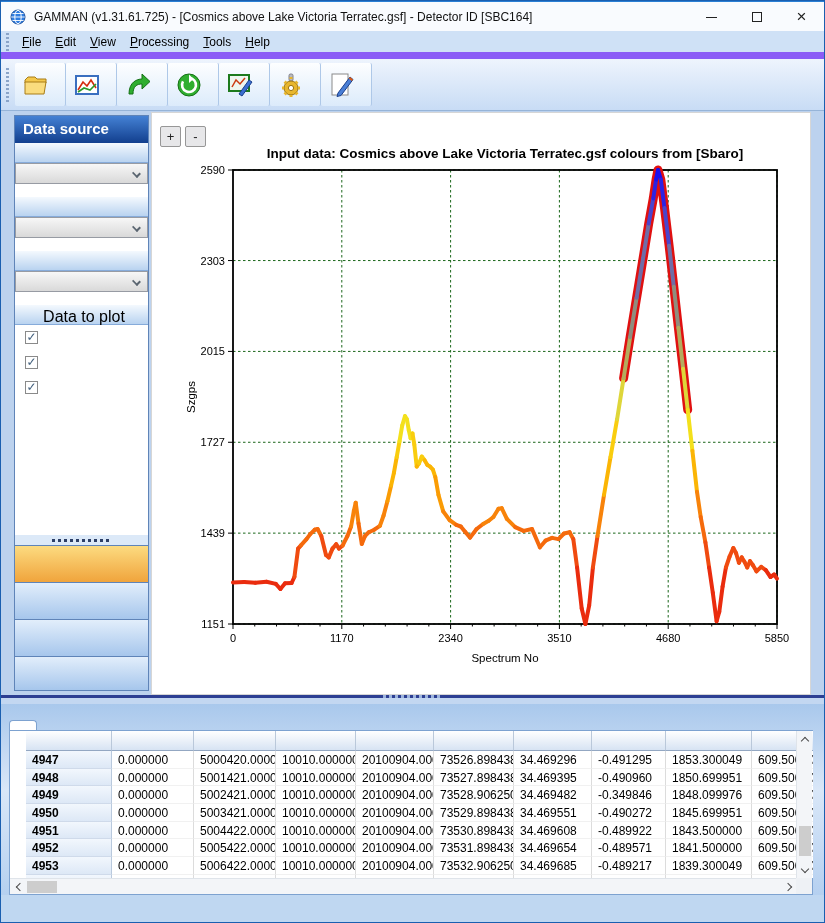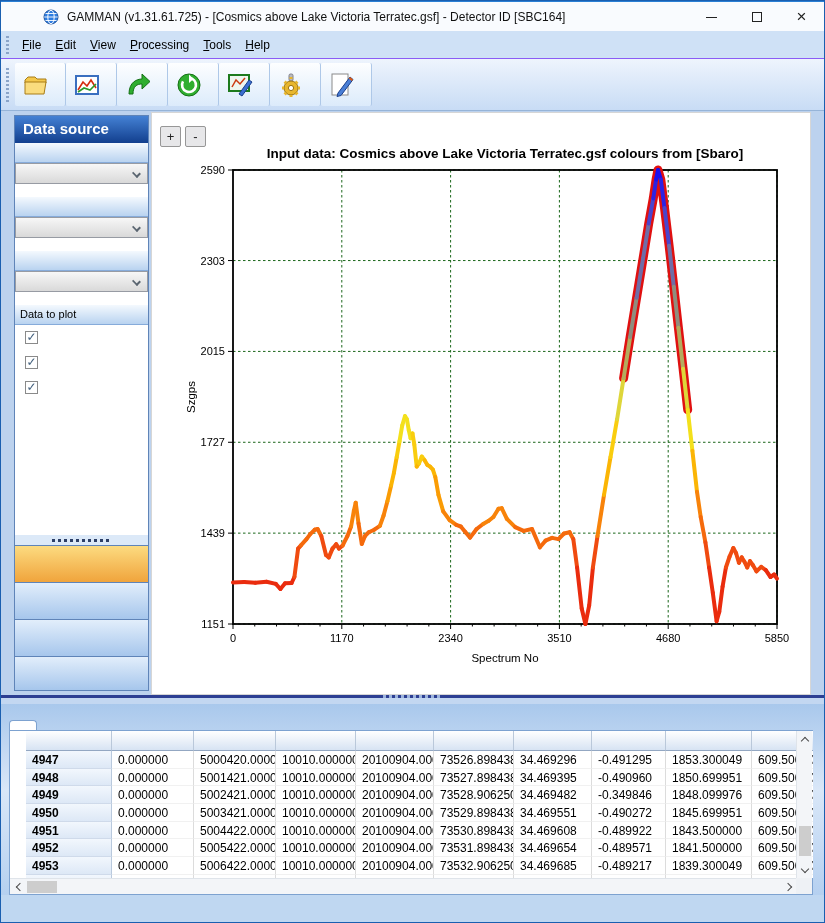--- a/index.html
+++ b/index.html
@@ -3,32 +3,32 @@
 <meta charset="utf-8">
 <style>
   * { margin:0; padding:0; box-sizing:border-box; }
   html,body { background:#5a5a5a; }
   body { font-family:"Liberation Sans", sans-serif; }
   .window { position:relative; width:825px; height:923px; background:#bcd2ee;
             border:1px solid #1a5fb0; overflow:hidden; }
 
   
   .titlebar { position:absolute; left:0; top:0; width:823px; height:30px; background:#f9fbfe;
-              border-top:1px solid #2a7fd4; display:flex; align-items:center;padding-left:33px; }
+              border-top:1px solid #2a7fd4; display:flex; align-items:center; }
   .app-icon { width:16px; height:16px; margin:0 8px 0 9px; }
   .title-text { font-size:12px; color:#111; white-space:nowrap; }
   .win-controls { position:absolute; right:0; top:0; height:30px; display:flex; }
   .win-btn { width:45px; height:30px; display:flex; align-items:center; justify-content:center;
              color:#222; font-size:14px; }
   .min-glyph { width:11px; height:1px; background:#222; display:inline-block; }
   .max-glyph { width:10px; height:10px; border:1px solid #222; display:inline-block; }
 
   
   .menubar { position:absolute; left:0; top:30px; width:823px; height:28px; background:#cfe1f6;
-             display:flex; align-items:center; border-bottom:1px solid #8b5cf6; }
+             display:flex; align-items:center; border-bottom:7px solid #8b5cf6; }
   .grip-v { width:3px; height:18px; margin:0 6px 0 5px;
             background:repeating-linear-gradient(180deg,#8aa4c8 0 2px, transparent 2px 4px); }
   .menu-item { padding:0 7px; font-size:12px; color:#000; line-height:28px; cursor:default; }
   .menu-item span.u { text-decoration:underline; }
 
   
   .toolbar { position:absolute; left:0; top:58px; width:823px; height:52px;
              background:linear-gradient(#eef4fd,#c8dcf5); border-bottom:1px solid #96b4d8;
              display:flex; align-items:stretch; }
   .toolbar .grip-v { align-self:center; height:34px; }
@@ -38,22 +38,22 @@
   .tb-label { font-size:12px; color:#05080f; text-align:center; line-height:1.15; max-width:68px; }
   .tb-icon { width:26px; height:26px; flex:0 0 26px; }
 
   
   .main-bg { position:absolute; left:0; top:110px; width:823px; height:584px; background:#bcd2ee; }
 
   .sidebar { position:absolute; left:13px; top:114px; width:135px; height:576px; background:#fff;
              border:1px solid #5f84b8; display:flex; flex-direction:column; }
   .sb-header { height:27px; background:linear-gradient(#4481d4,#123f8e); color:#fff; font-weight:bold;
                font-size:15px; padding:4px 0 0 8px; }
-  .sb-section-label { height:20px; background:linear-gradient(#f4f9fe,#b9d3f0); font-size:11px;
-                      padding:3px 0 0 5px; border-bottom:1px solid #86abda; color:#000; }
+  .sb-section-label { height:20px; background:linear-gradient(#f4f9fe,#b9d3f0); font-size:16px;
+                      padding:3px 0 0 5px; border-bottom:1px solid #86abda; color:#000;text-align:center; }
   .sb-combo { height:21px; background:linear-gradient(#f7f7f7,#d9d9d9); border:1px solid #979ba3;
               margin:0; font-size:12px; color:#000; display:flex; align-items:center; padding-left:5px;
               position:relative; }
   .sb-combo .chev { position:absolute; right:7px; top:6px; width:7px; height:7px;
                     border-right:2px solid #5a6570; border-bottom:2px solid #5a6570;
                     transform:rotate(45deg) scale(1,.8); }
   .sb-gap { height:13px; background:#fff; }
   .cb-row { display:flex; align-items:center; gap:6px; padding:6px 0 6px 10px; background:#fff; }
   .cb-box { width:13px; height:13px; border:1px solid #8a8a8a; background:#fff; position:relative;
             font-size:12px; line-height:11px; color:#44617e; text-align:center; }

